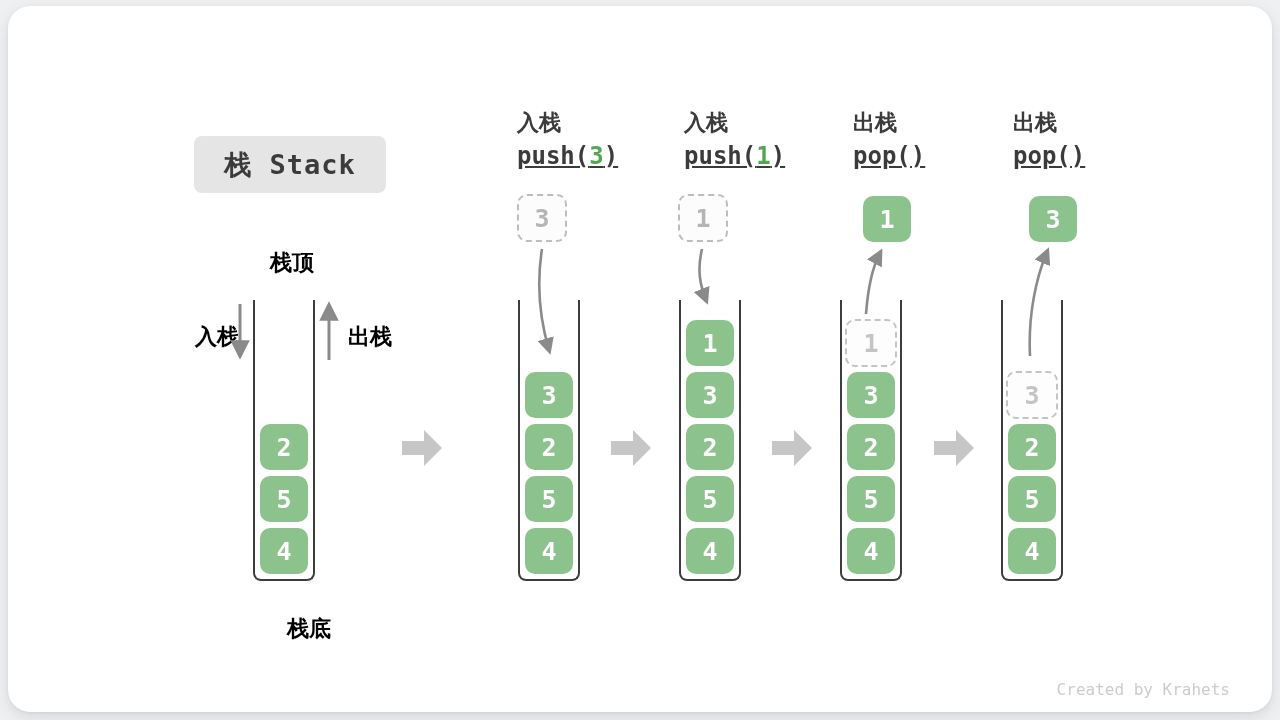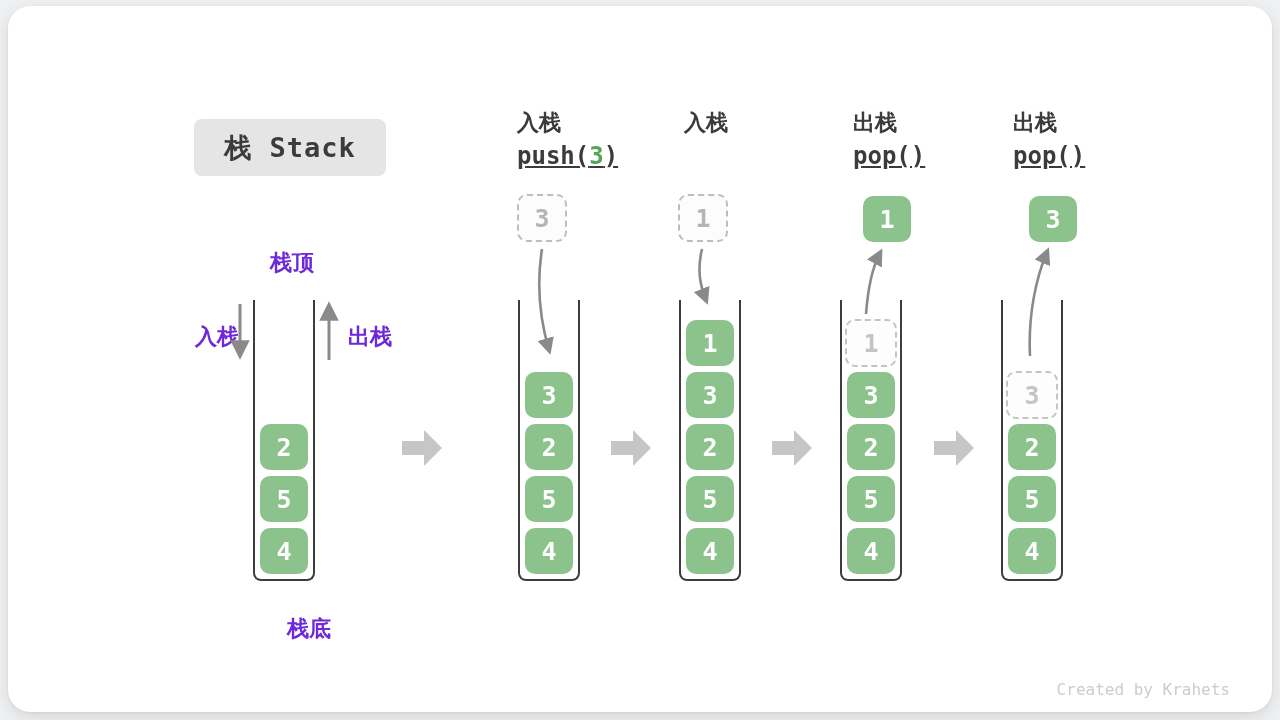--- a/index.html
+++ b/index.html
@@ -9,28 +9,28 @@
     font-family:"DejaVu Sans",sans-serif;
     overflow:hidden;
   }
   .card{
     position:absolute;left:8px;top:6px;width:1264px;height:706px;
     background:#ffffff;border-radius:22px;
     box-shadow:0 5px 16px rgba(0,0,0,.10), 0 1px 3px rgba(0,0,0,.06);
   }
   .abs{position:absolute;}
   .title-box{
-    left:186px;top:113px;width:192px;height:57px;
+    left:186px;top:130px;width:192px;height:57px;
     background:#e5e5e5;border-radius:8px;
     display:flex;align-items:center;justify-content:center;
     font-family:"DejaVu Sans Mono",monospace;
     font-size:27px;font-weight:bold;color:#3b3b3b;letter-spacing:1px;
   }
   .cjk-label{
-    font-size:22px;font-weight:bold;color:#6d28d9;line-height:26px;
+    font-size:22px;font-weight:bold;color:#000000;line-height:26px;
   }
   .col-header{width:170px;}
   .col-header .action{font-size:22px;font-weight:bold;color:#3b3b3b;height:34px;}
   .col-header .code{
     font-family:"DejaVu Sans Mono",monospace;
     font-size:24px;font-weight:bold;color:#3b3b3b;height:32px;text-decoration:underline;
   }
   .green-arg{color:#55a555;}
   .stack{
     width:58px;height:279px;
@@ -77,20 +77,21 @@
   <div class="abs title-box">
     <span>栈 Stack</span>
   </div>
 
   <div class="abs col-header" style="left:509px;top:102px;">
     <div class="action">入栈</div>
     <div class="code"><span>push(</span><span class="green-arg">3</span><span>)</span></div>
   </div>
   <div class="abs col-header" style="left:676px;top:102px;">
     <div class="action">入栈</div>
+    <div class="code"><span>push(</span><span class="green-arg">1</span><span>)</span></div>
   </div>
   <div class="abs col-header" style="left:845px;top:102px;">
     <div class="action">出栈</div>
     <div class="code"><span>pop()</span><span class="green-arg"></span><span></span></div>
   </div>
   <div class="abs col-header" style="left:1005px;top:102px;">
     <div class="action">出栈</div>
     <div class="code"><span>pop()</span><span class="green-arg"></span><span></span></div>
   </div>
 

